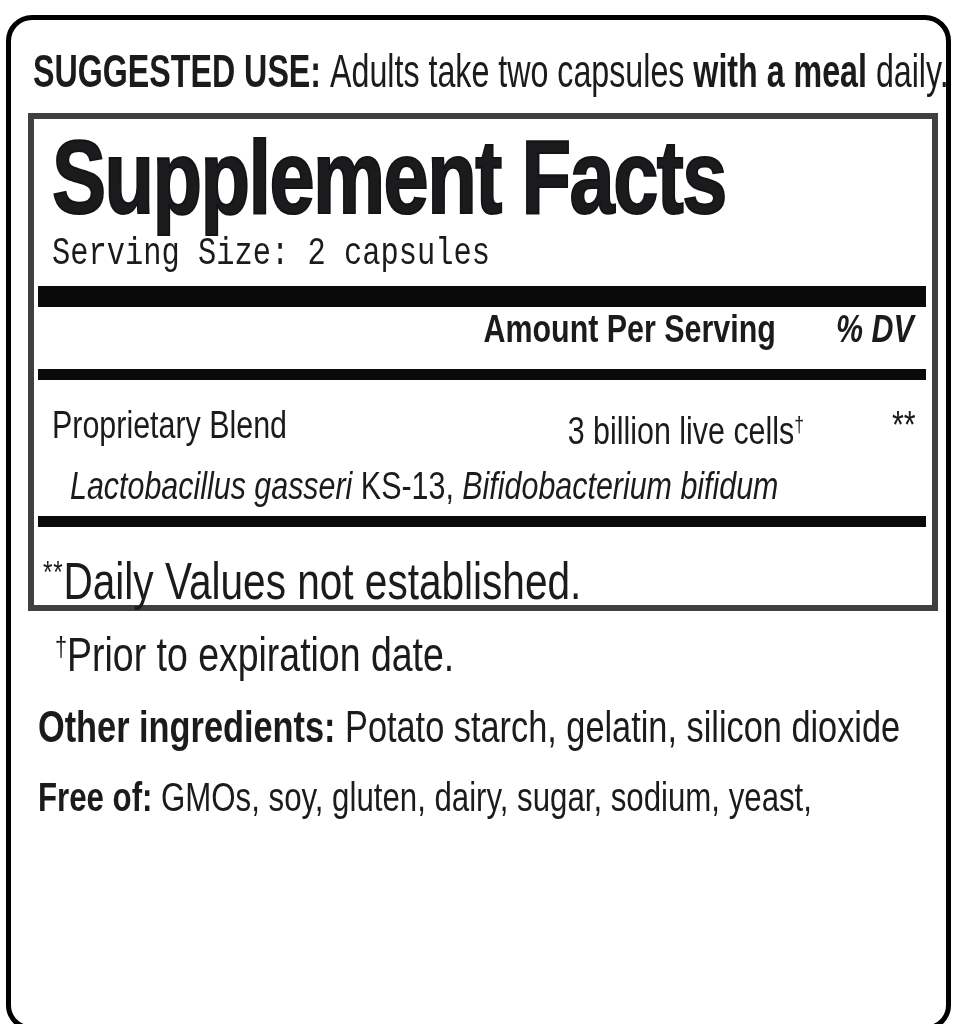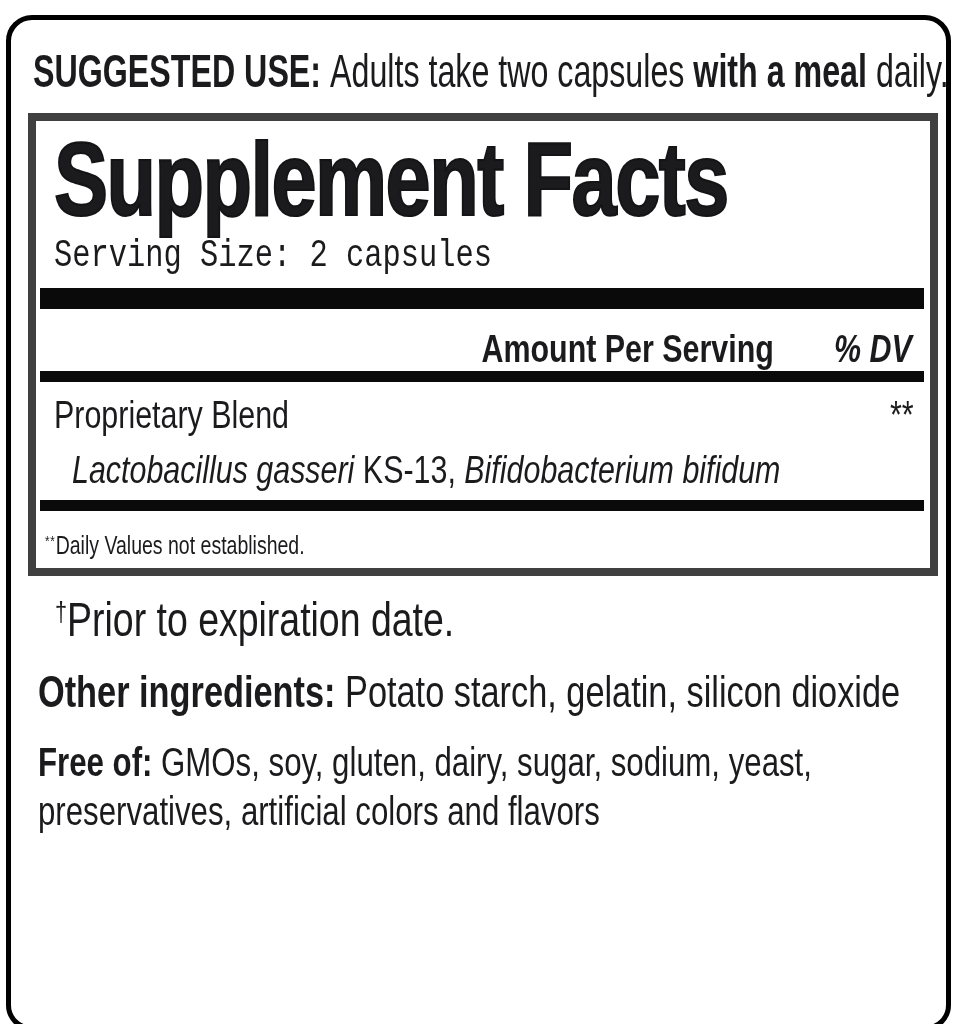--- a/index.html
+++ b/index.html
@@ -36,21 +36,21 @@
 
   .suggested-use {
     margin: 26px 10px 0 22px;
     font-size: 46px;
     line-height: 1.12;
   }
   .suggested-use .cond { transform: scaleX(0.70); }
 
   .facts-box {
     margin: 15px 8px 0 17px;
-    border: 8px solid #404040;
+    border: 6px solid #404040;
     box-sizing: border-box;
     padding: 2px 18px 2px 18px;
     background: #ffffff;
   }
 
   .facts-title {
     font-size: 104px;
     font-weight: bold;
     line-height: 1.0;
     letter-spacing: -2px;
@@ -72,56 +72,56 @@
     background: #0a0a0a;
     margin-left: -14px;
     margin-right: -12px;
   }
   .bar-thick { height: 21px; margin-top: 7px; }
   .bar-med   { height: 11px; }
   .bar-bottom { height: 11px; margin-top: 5px; }
 
   .header-row {
     display: flex;
-    align-items: flex-end;
+    align-items: flex-start;
     height: 62px;
     font-size: 39px;
     font-weight: bold;
   }
   .flex-spacer { flex: 1 1 auto; }
   .dv-col {
     flex: 0 0 110px;
     width: 110px;
     text-align: right;
     font-style: italic;
   }
   .amount-header { margin-right: 28px; }
 
   .prop-row {
     display: flex;
     align-items: flex-start;
-    margin-top: 8px;
+    margin-top: 20px;
     font-size: 39px;
     line-height: 50px;
   }
 
   .sup {
     font-size: 58%;
     vertical-align: 0.55em;
   }
 
   .blend-detail {
     margin: 4px 0 0 18px;
     font-size: 39px;
     line-height: 51px;
   }
 
   .dv-note {
-    margin: 8px 0 0 -9px;
-    font-size: 25px;
+    margin: 24px 0 0 -9px;
+    font-size: 52px;
     line-height: 44px;
   }
   .stars {
     font-size: 0.60em;
     vertical-align: 0.50em;
     letter-spacing: 1px;
   }
 
   .prior-note {
     margin: 13px 0 0 44px;
@@ -167,20 +167,21 @@
       <span class="flex-spacer"></span>
       <span class="amount-header"><span class="cond cond-r">Amount Per Serving</span></span>
       <span class="dv-col"><span class="cond cond-r">% DV</span></span>
     </div>
 
     <div class="bar bar-med"></div>
 
     <div class="prop-row">
       <span><span class="cond">Proprietary Blend</span></span>
       <span class="flex-spacer"></span>
+      <span><span class="cond cond-r"><span>3 billion live cells</span><span class="sup">†</span></span></span>
       <span class="dv-col"><span class="cond cond-r">**</span></span>
     </div>
 
     <div class="blend-detail">
       <div>
         <span class="cond"><span class="it">Lactobacillus gasseri</span><span> KS-13, </span><span class="it">Bifidobacterium bifidum</span></span>
       </div>
     </div>
 
     <div class="bar bar-bottom"></div>
@@ -196,18 +197,15 @@
   </div>
 
   <div class="other-ingredients">
     <span class="cond"><span class="b">Other ingredients: </span><span>Potato starch, gelatin, silicon dioxide</span></span>
   </div>
 
   <div class="free-of">
     <div>
       <span class="cond"><span class="b">Free of: </span><span>GMOs, soy, gluten, dairy, sugar, sodium, yeast,</span></span>
     </div>
-    <div>
-      <span class="cond">preservatives, artificial colors and flavors</span>
-    </div>
   </div>
 
 </div>
 
 </body></html>

